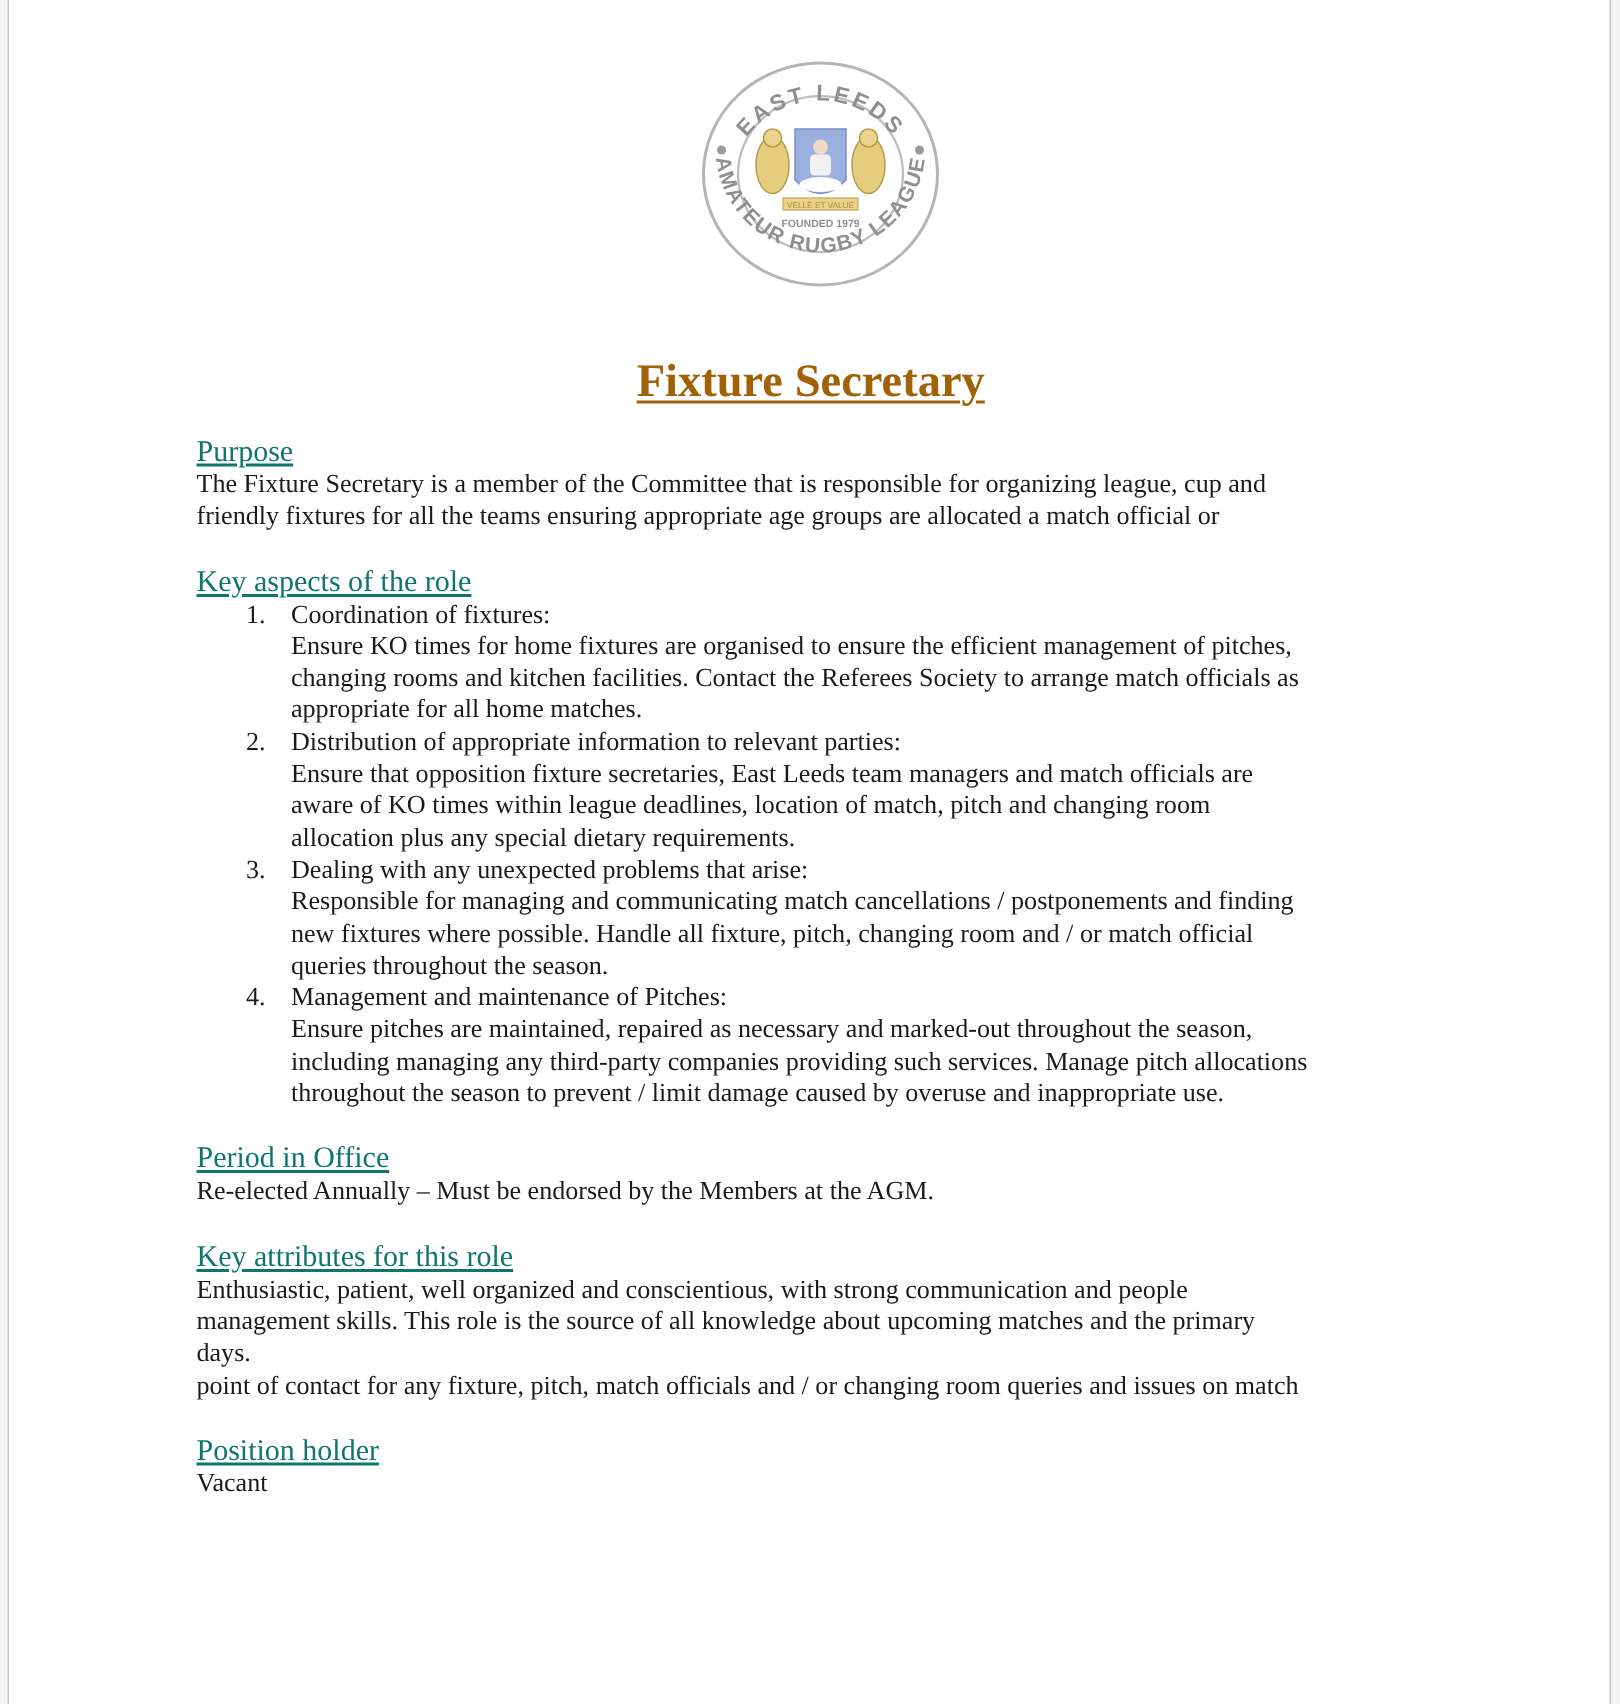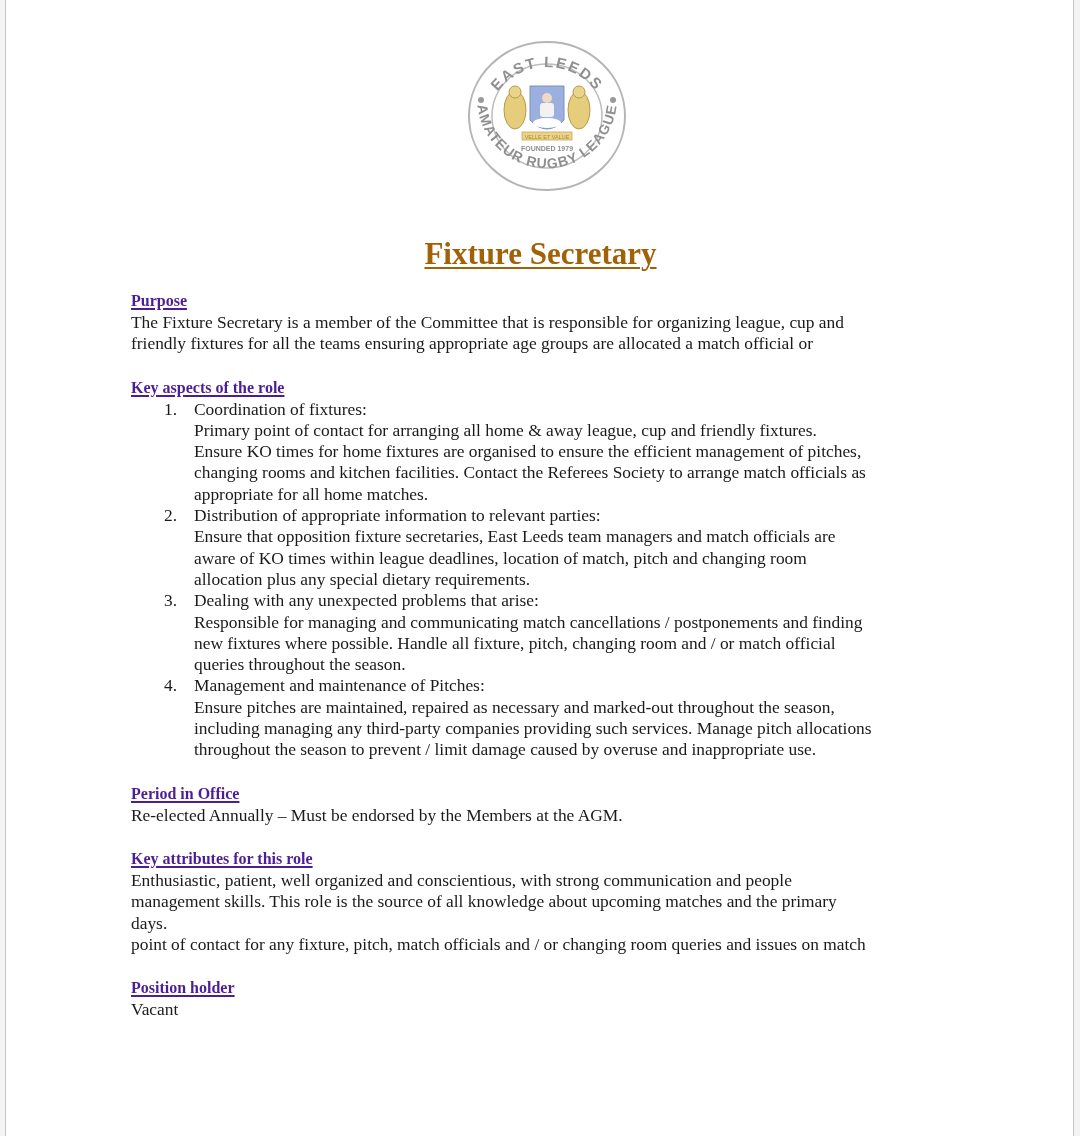--- a/index.html
+++ b/index.html
@@ -45,27 +45,27 @@
     }
     .content {
       position: absolute;
       left: 125px;
       top: 290px;
       width: 830px;
       font-size: 17.4px;
       line-height: 21.3px;
     }
     .heading {
-      font-weight: bold;
-      font-size: 16px;
+      font-weight: normal;
+      font-size: 20px;
       text-decoration: underline;
       text-decoration-thickness: 1.5px;
       text-underline-offset: 2px;
       line-height: 22px;
-      color: #4c1d95;
+      color: #0f766e;
     }
     .para { margin: 0; }
     .section { margin-bottom: 22px; }
     .list { margin: 0; padding: 0; list-style: none; }
     .list-item { position: relative; padding-left: 63px; }
     .list-num {
       position: absolute;
       left: 33px;
       top: 0;
     }
@@ -117,21 +117,20 @@
       <p class="para">The Fixture Secretary is a member of the Committee that is responsible for organizing league, cup and</p>
       <p class="para">friendly fixtures for all the teams ensuring appropriate age groups are allocated a match official or</p>
     </div>
 
     <div class="section">
       <div class="heading">Key aspects of the role</div>
       <ul class="list">
         <li class="list-item">
           <span class="list-num">1.</span>
           <div>Coordination of fixtures:</div>
-          <div>Primary point of contact for arranging all home &amp; away league, cup and friendly fixtures.</div>
           <div>Ensure KO times for home fixtures are organised to ensure the efficient management of pitches,</div>
           <div>changing rooms and kitchen facilities. Contact the Referees Society to arrange match officials as</div>
           <div>appropriate for all home matches.</div>
         </li>
         <li class="list-item">
           <span class="list-num">2.</span>
           <div>Distribution of appropriate information to relevant parties:</div>
           <div>Ensure that opposition fixture secretaries, East Leeds team managers and match officials are</div>
           <div>aware of KO times within league deadlines, location of match, pitch and changing room</div>
           <div>allocation plus any special dietary requirements.</div>

